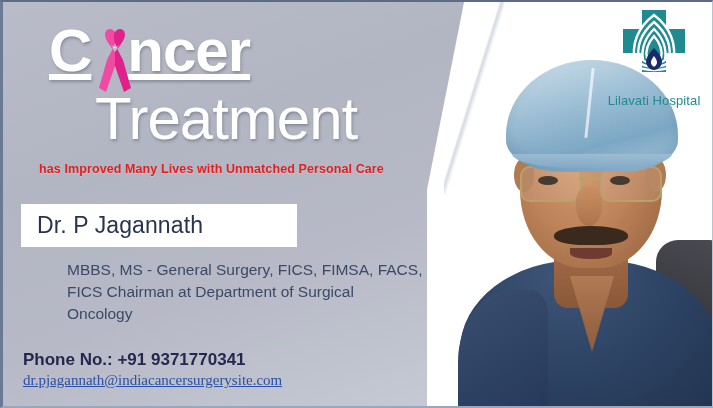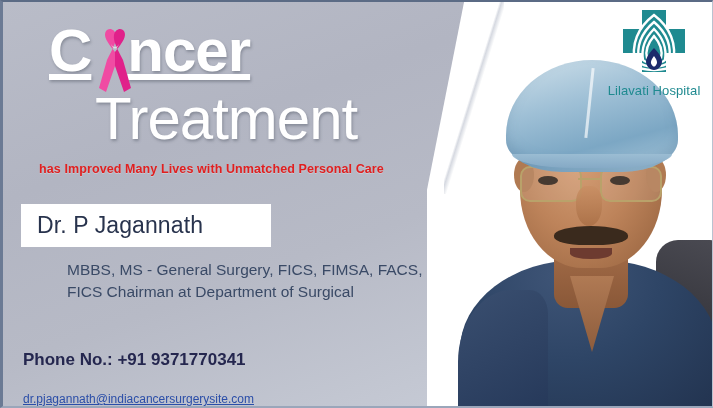--- a/index.html
+++ b/index.html
@@ -227,21 +227,21 @@
     top: 4px;
     width: 104px;
     height: 100px;
     text-align: center;
   }
   .logo svg { display: block; margin: 0 auto; }
   .logo-text {
     font-size: 13px;
     color: #1f8a90;
     letter-spacing: .1px;
-    margin-top: 1px;
+    margin-top: 11px;
     white-space: nowrap;
   }
 
   
   .headline {
     position: absolute;
     left: 0;
     top: 18px;
     width: 470px;
   }
@@ -292,21 +292,21 @@
     letter-spacing: .1px;
     text-shadow: 0 1px 0 rgba(255,255,255,.25);
     white-space: nowrap;
   }
 
   
   .name-box {
     position: absolute;
     left: 18px;
     top: 202px;
-    width: 250px;
+    width: 276px;
     height: 43px;
     background: #ffffff;
     display: flex;
     align-items: center;
   }
   .name-text {
     margin-left: 16px;
     font-size: 23px;
     color: #28334d;
     letter-spacing: .1px;
@@ -330,26 +330,27 @@
     left: 20px;
     top: 348px;
     font-size: 17px;
     font-weight: bold;
     color: #25274f;
     white-space: nowrap;
   }
   .email {
     position: absolute;
     left: 20px;
-    top: 390px;
-    font-size: 12px;
+    top: 370px;
+    font-size: 15px;
     color: #2b4ea8;
     text-decoration: underline;
     white-space: nowrap;
     cursor: pointer;
+    font-family: Liberation Serif, serif;
   }
 </style>
 </head>
 <body>
 
 <div class="banner">
 
   <div class="photo-panel"></div>
   <div class="photo-edge"></div>
 
@@ -409,18 +410,19 @@
 
   <div class="tagline">has Improved Many Lives with Unmatched Personal Care</div>
 
   <div class="name-box">
     <div class="name-text">Dr. P Jagannath</div>
   </div>
 
   <div class="credentials">
     <div>MBBS, MS - General Surgery, FICS, FIMSA, FACS,</div>
     <div>FICS Chairman at Department of Surgical</div>
+    <div>Oncology</div>
   </div>
 
   <div class="phone">Phone No.: +91 9371770341</div>
   <div class="email">dr.pjagannath@indiacancersurgerysite.com</div>
 
 </div>
 
 </body></html>

